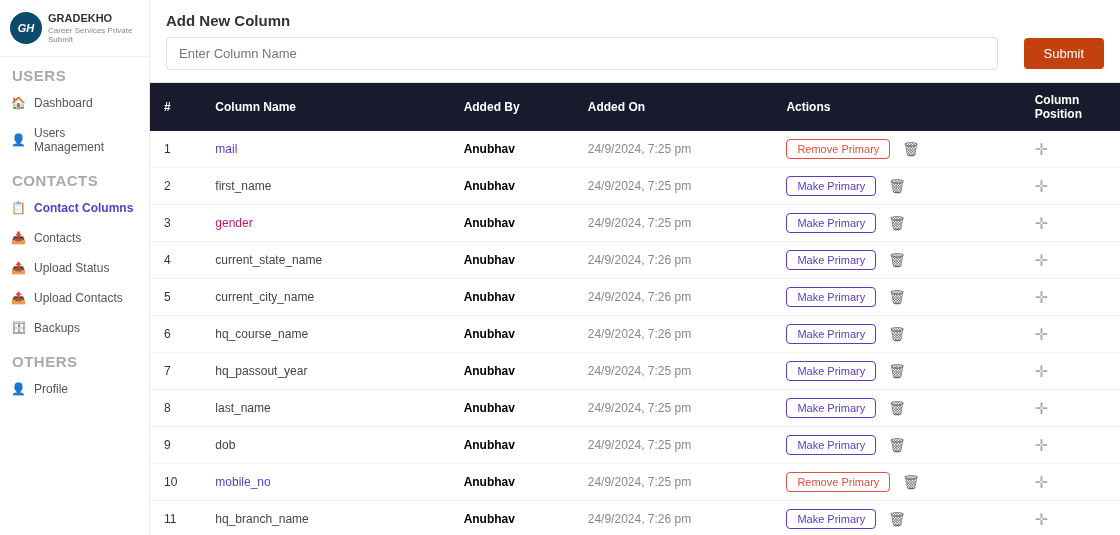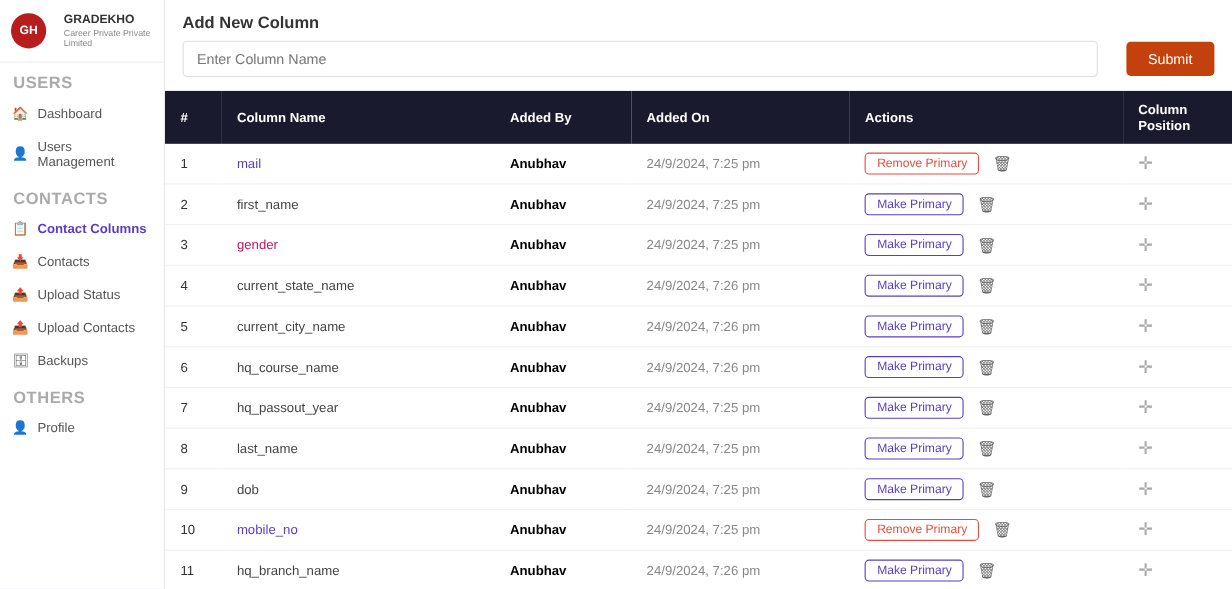--- a/index.html
+++ b/index.html
@@ -17,25 +17,26 @@
       overflow-y: auto;
     }
     .sidebar-logo {
       display: flex;
       align-items: center;
       padding: 12px 10px;
       border-bottom: 1px solid #eee;
     }
     .logo-circle {
       width: 32px; height: 32px;
-      background: #b91c1c;
+      background: #0c4a6e;
       border-radius: 50%;
       display: flex; align-items: center; justify-content: center;
-      color: white; font-weight: bold; font-size: 11px; margin-right: 16px;
+      color: white; font-weight: bold; font-size: 11px; margin-right: 6px;
       flex-shrink: 0;
+      font-style: italic;
     }
     .logo-text { font-size: 11px; font-weight: bold; color: #333; line-height: 1.2; }
     .logo-sub { font-size: 8px; color: #888; }
 
     .sidebar-section-title {
       font-size: 15px; font-weight: bold; color: #aaa;
       padding: 10px 12px 4px;
       text-transform: uppercase;
       letter-spacing: 0.5px;
     }
@@ -176,21 +177,21 @@
     }
   </style>
 </head>
 <body>
 
 <div class="sidebar">
   <div class="sidebar-logo">
     <div class="logo-circle">GH</div>
     <div>
       <div class="logo-text">GRADEKHO</div>
-      <div class="logo-sub">Career Private Private Limited</div>
+      <div class="logo-sub">Career Services Private Submit</div>
     </div>
   </div>
 
   <div class="sidebar-section-title">USERS</div>
   <div class="sidebar-item">
     <span class="sidebar-icon">🏠</span>
     <span>Dashboard</span>
   </div>
   <div class="sidebar-item">
     <span class="sidebar-icon">👤</span>

